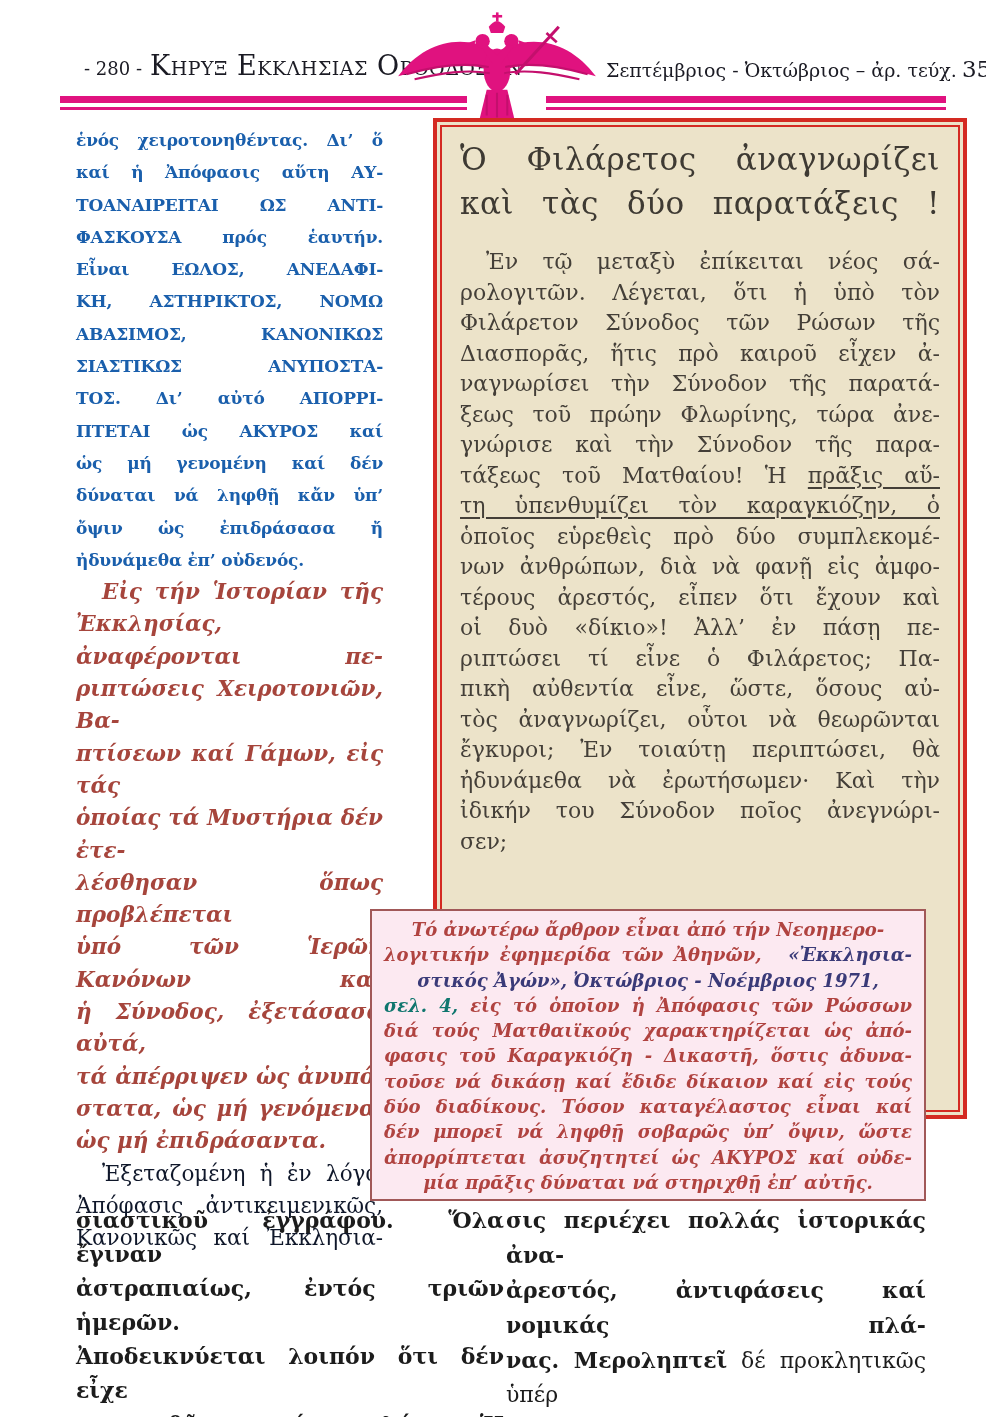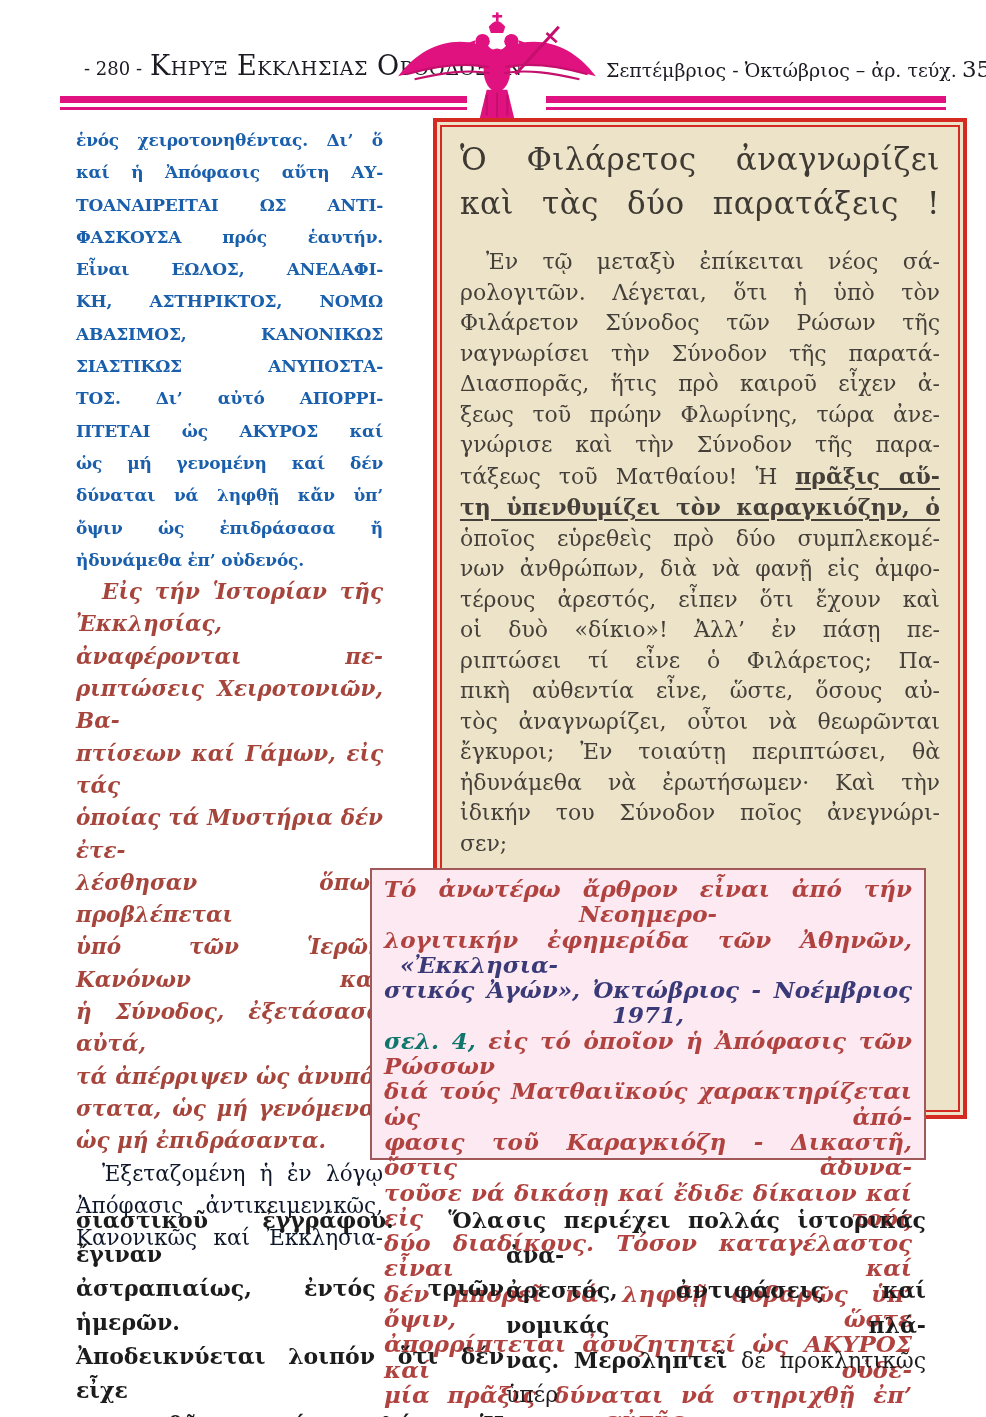--- a/index.html
+++ b/index.html
@@ -6,21 +6,21 @@
   body{width:986px;height:1417px;position:relative;background:#ffffff;
        font-family:"DejaVu Serif","Liberation Serif",serif;}
   .page{position:absolute;inset:0;overflow:hidden;background:#fff;}
 
   
   .tl{text-align:justify;text-align-last:justify;overflow:visible;}
   .tl.lastln{text-align-last:left;}
   .tl.ctr{text-align-last:center;}
   .tl.ind{text-indent:26px;}
   .b{font-weight:bold;}
-  .u{text-decoration:underline;text-decoration-thickness:2px;text-underline-offset:4px;font-weight:bold;}
+  .u{text-decoration:underline;text-decoration-thickness:2px;text-underline-offset:4px;}
 
   
   #header-left{position:absolute;left:84px;top:50px;color:var(--header_text);white-space:nowrap;}
   .pageno{font-size:18px;}
   .mast{font-variant:small-caps;font-size:27px;letter-spacing:.5px;margin-left:8px;}
   #header-right{position:absolute;left:606px;top:56px;width:344px;color:var(--header_text);
                 font-size:19px;white-space:nowrap;}
   .issue-no{font-size:23px;margin-left:5px;}
   .rule{position:absolute;background:var(--magenta);}
   #rule-t-l{left:60px;top:96px;width:407px;height:7px;}
@@ -37,23 +37,23 @@
 
   
   #clipping{position:absolute;left:388px;top:118px;width:534px;height:1001px;box-sizing:border-box;
             background:var(--clip_bg);border:4px solid var(--clip_frame);padding:3px;margin-left:45px;}
   #clip-inner{border:2px solid var(--clip_frame);height:100%;box-sizing:border-box;
               padding:10px 18px 0;color:var(--clip_text);}
   #clip-title{font-size:31px;line-height:44px;letter-spacing:.5px;margin-bottom:22px;color:#3e3a33;}
   #clip-body{font-size:22px;line-height:30.5px;}
 
   
-  #pink-note{position:absolute;left:370px;top:868px;width:556px;height:292px;box-sizing:border-box;
+  #pink-note{position:absolute;left:370px;top:909px;width:556px;height:292px;box-sizing:border-box;
              background:var(--note_bg);border:2px solid var(--note_border);padding:6px 12px;
-             font-style:italic;font-weight:bold;font-size:23px;line-height:25.3px;color:var(--note_red);}
+             font-style:italic;font-weight:bold;font-size:18px;line-height:25.3px;color:var(--note_red);}
 
   
   #bottom-left{position:absolute;left:76px;top:1203px;width:428px;font-weight:bold;
                font-size:22px;line-height:34px;color:#1c1c1c;}
   #bottom-right{position:absolute;left:506px;top:1203px;width:420px;
                 font-size:22px;line-height:34px;color:#1c1c1c;}
 </style>
 </head>
 <body>
 
@@ -139,22 +139,22 @@
   <div id="clipping">
     <div id="clip-inner">
       <div id="clip-title">
           <div class="tl"><span>Ὁ Φιλάρετος ἀναγνωρίζει</span></div>
           <div class="tl"><span>καὶ τὰς δύο παρατάξεις !</span></div>
         </div>
       <div id="clip-body">
           <div class="tl ind"><span>Ἐν τῷ μεταξὺ ἐπίκειται νέος σά-</span></div>
           <div class="tl"><span>ρολογιτῶν. Λέγεται, ὅτι ἡ ὑπὸ τὸν</span></div>
           <div class="tl"><span>Φιλάρετον Σύνοδος τῶν Ρώσων τῆς</span></div>
+          <div class="tl"><span>Διασπορᾶς, ἥτις πρὸ καιροῦ εἶχεν ἀ-</span></div>
           <div class="tl"><span>ναγνωρίσει τὴν Σύνοδον τῆς παρατά-</span></div>
-          <div class="tl"><span>Διασπορᾶς, ἥτις πρὸ καιροῦ εἶχεν ἀ-</span></div>
           <div class="tl"><span>ξεως τοῦ πρώην Φλωρίνης, τώρα ἀνε-</span></div>
           <div class="tl"><span>γνώρισε καὶ τὴν Σύνοδον τῆς παρα-</span></div>
           <div class="tl"><span>τάξεως τοῦ Ματθαίου! Ἡ </span><span class="u">πρᾶξις αὕ-</span></div>
           <div class="tl"><span class="u">τη ὑπενθυμίζει τὸν καραγκιόζην, ὁ</span></div>
           <div class="tl"><span>ὁποῖος εὑρεθεὶς πρὸ δύο συμπλεκομέ-</span></div>
           <div class="tl"><span>νων ἀνθρώπων, διὰ νὰ φανῇ εἰς ἀμφο-</span></div>
           <div class="tl"><span>τέρους ἀρεστός, εἶπεν ὅτι ἔχουν καὶ</span></div>
           <div class="tl"><span>οἱ δυὸ «δίκιο»!  Ἀλλ’ ἐν πάσῃ πε-</span></div>
           <div class="tl"><span>ριπτώσει τί εἶνε ὁ Φιλάρετος; Πα-</span></div>
           <div class="tl"><span>πικὴ αὐθεντία εἶνε, ὥστε, ὅσους αὐ-</span></div>

